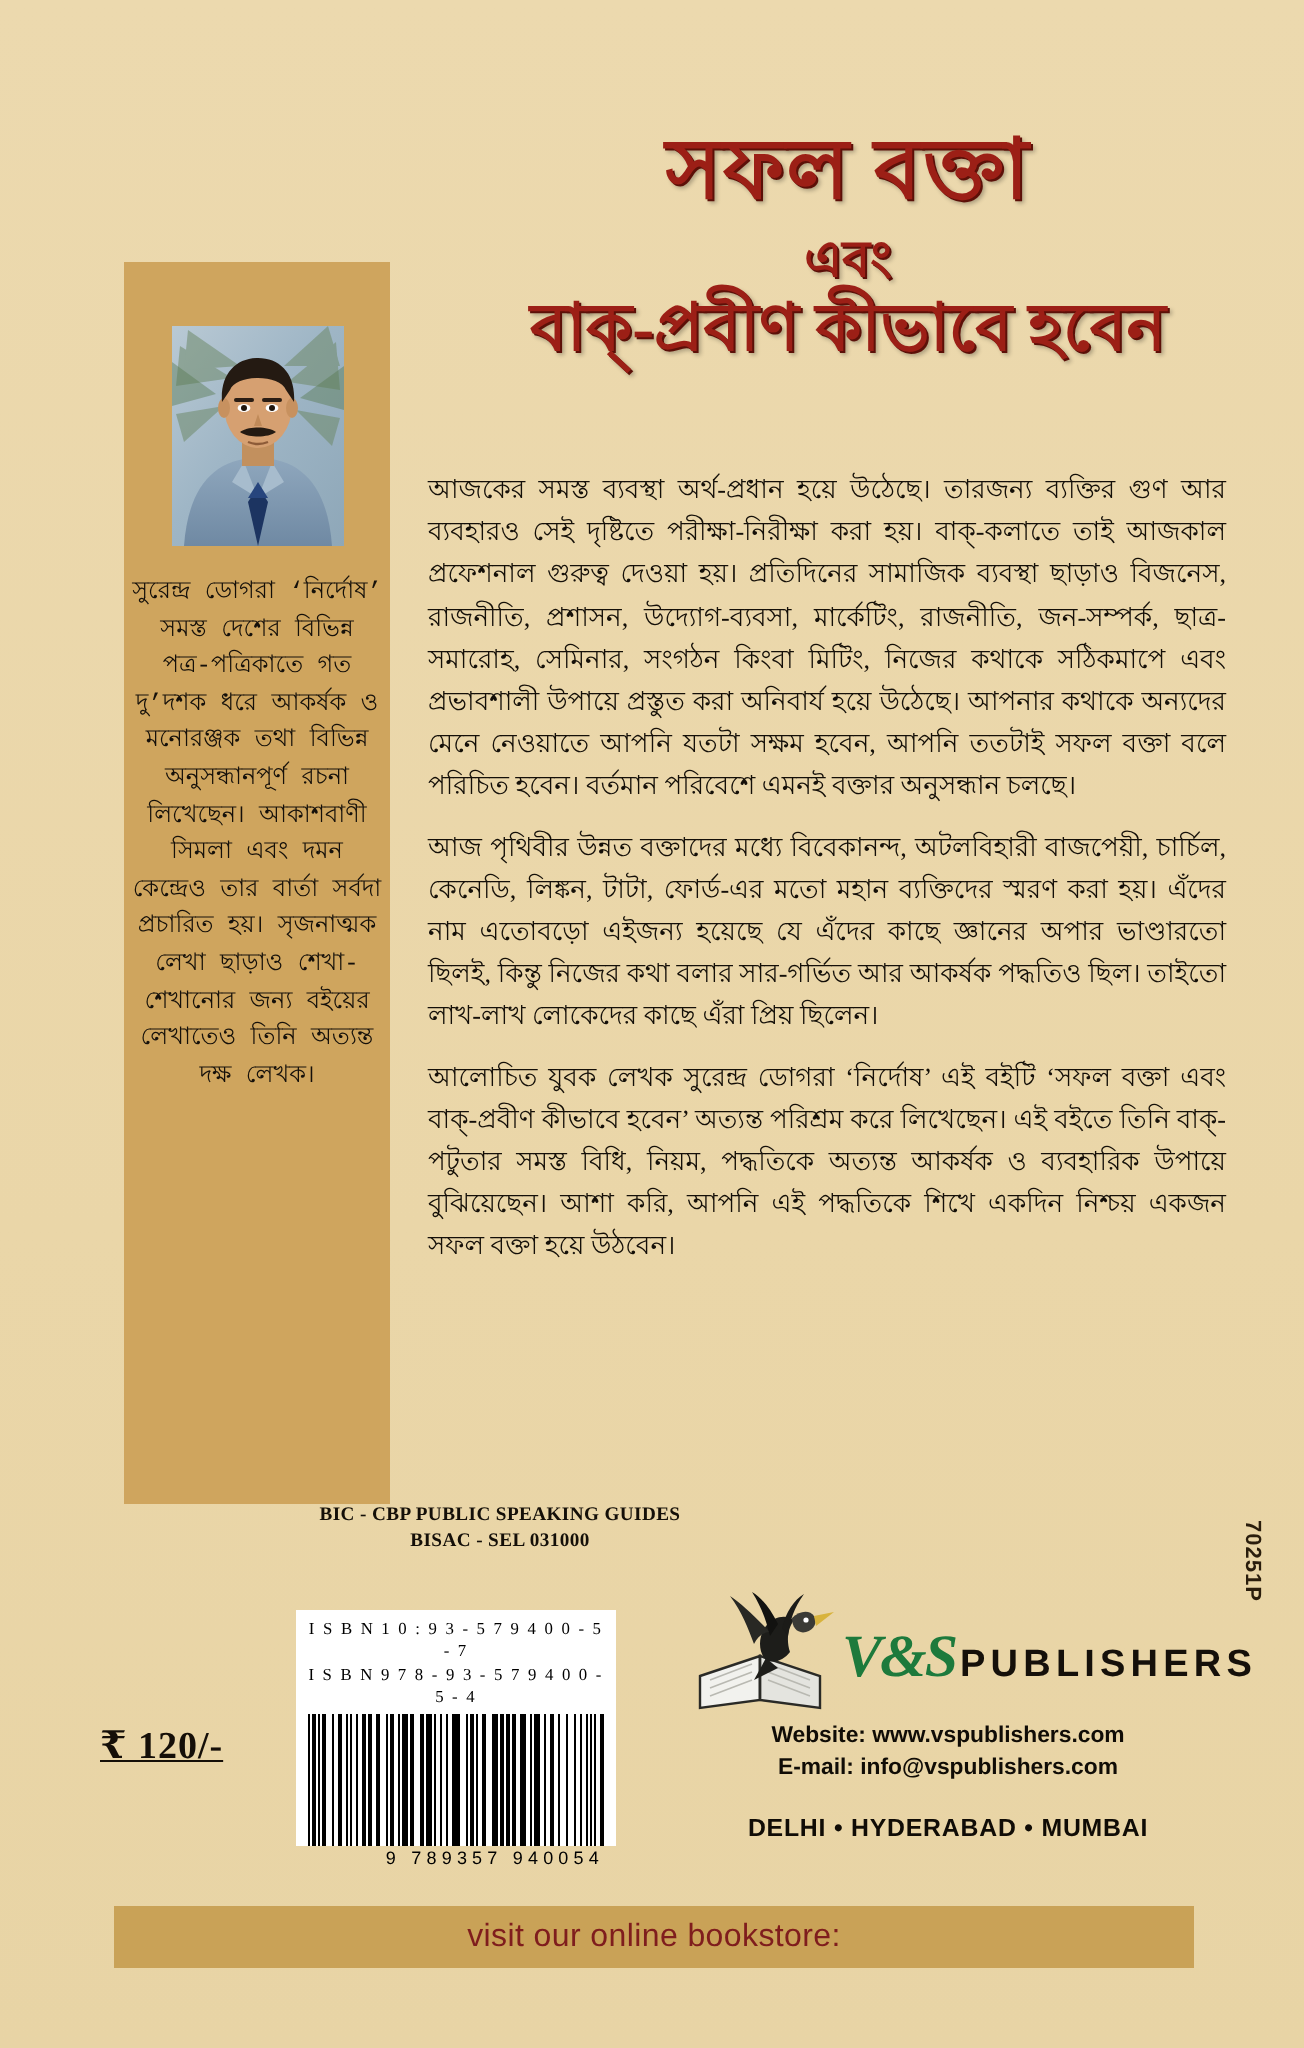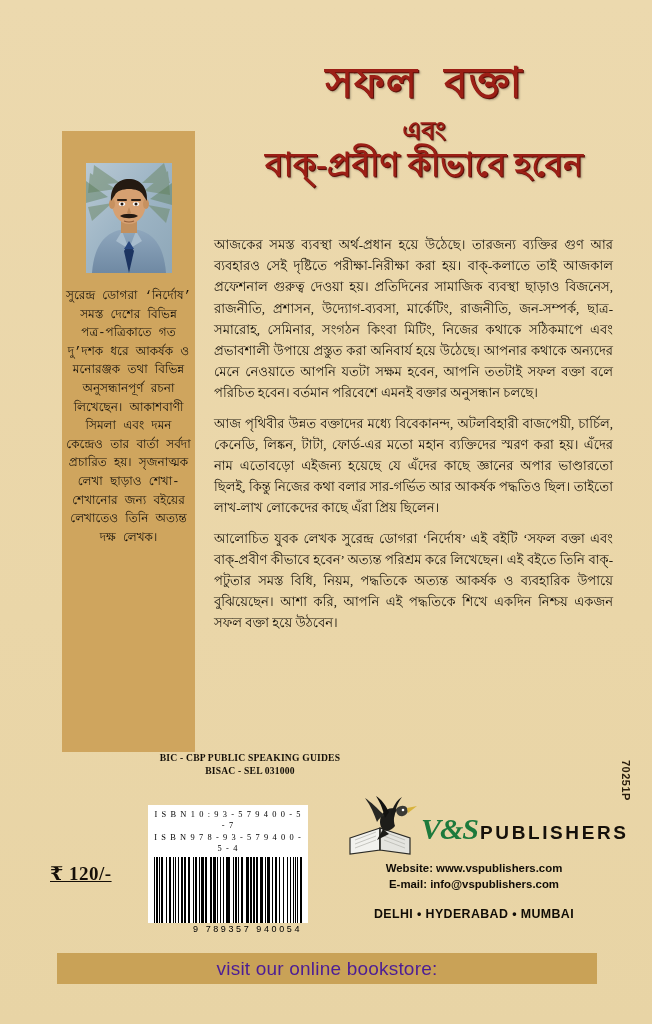--- a/index.html
+++ b/index.html
@@ -25,21 +25,21 @@
 
   
   .title-block {
     position: absolute;
     left: 214px;
     top: 64px;
     width: 420px;
     text-align: center;
   }
   .title-main {
-    font-family: Liberation Mono, monospace;
+    font-family: Liberation Serif, serif;
     font-size: 42px;
     font-weight: bold;
     color: #9c1f16;
     letter-spacing: 1px;
     line-height: 1.05;
     text-shadow: 1px 1px 0 #5c1008, 2px 2px 2px rgba(0,0,0,.28);
   }
   .title-conj {
     font-size: 25px;
     font-weight: bold;
@@ -241,22 +241,22 @@
     width: 540px;
     height: 31px;
     background: #c9a257;
     display: flex;
     align-items: center;
     justify-content: center;
     gap: 8px;
   }
   .banner-pre {
     font-family: "Liberation Sans", sans-serif;
-    font-size: 19px;
-    color: #4c1d95;
+    font-size: 16px;
+    color: #7f1d1d;
     letter-spacing: .2px;
   }
   .banner-url {
     font-family: "Liberation Serif","DejaVu Serif", serif;
     font-size: 22px;
     font-weight: bold;
     color: #ffffff;
     letter-spacing: -.2px;
   }
 </style>

